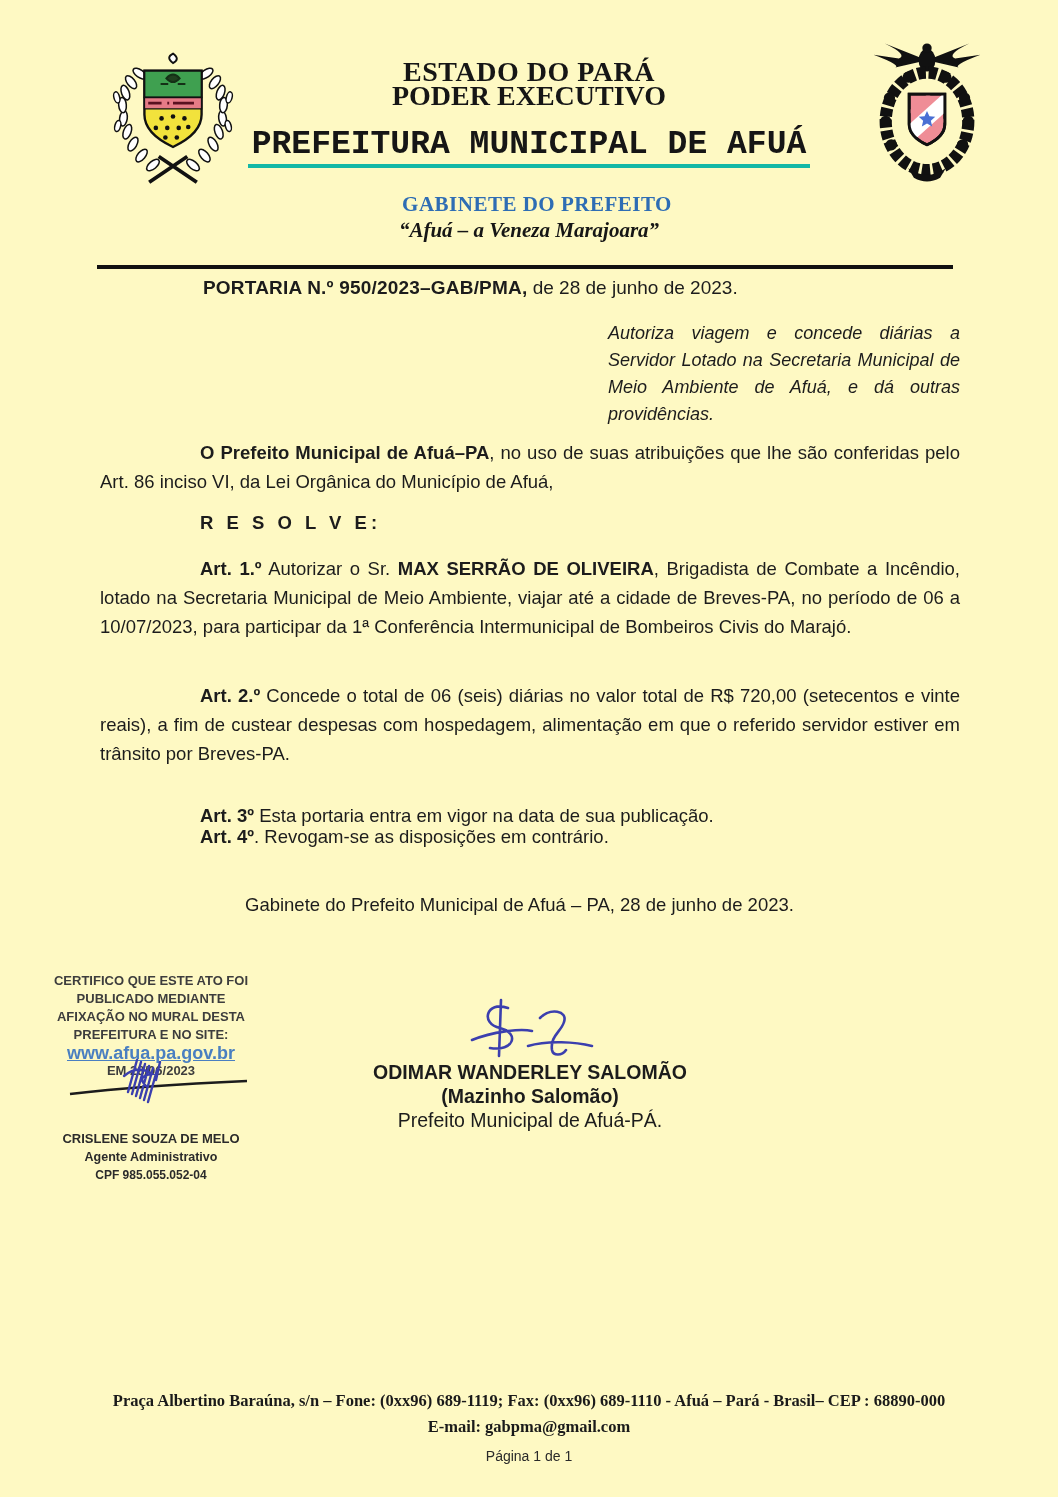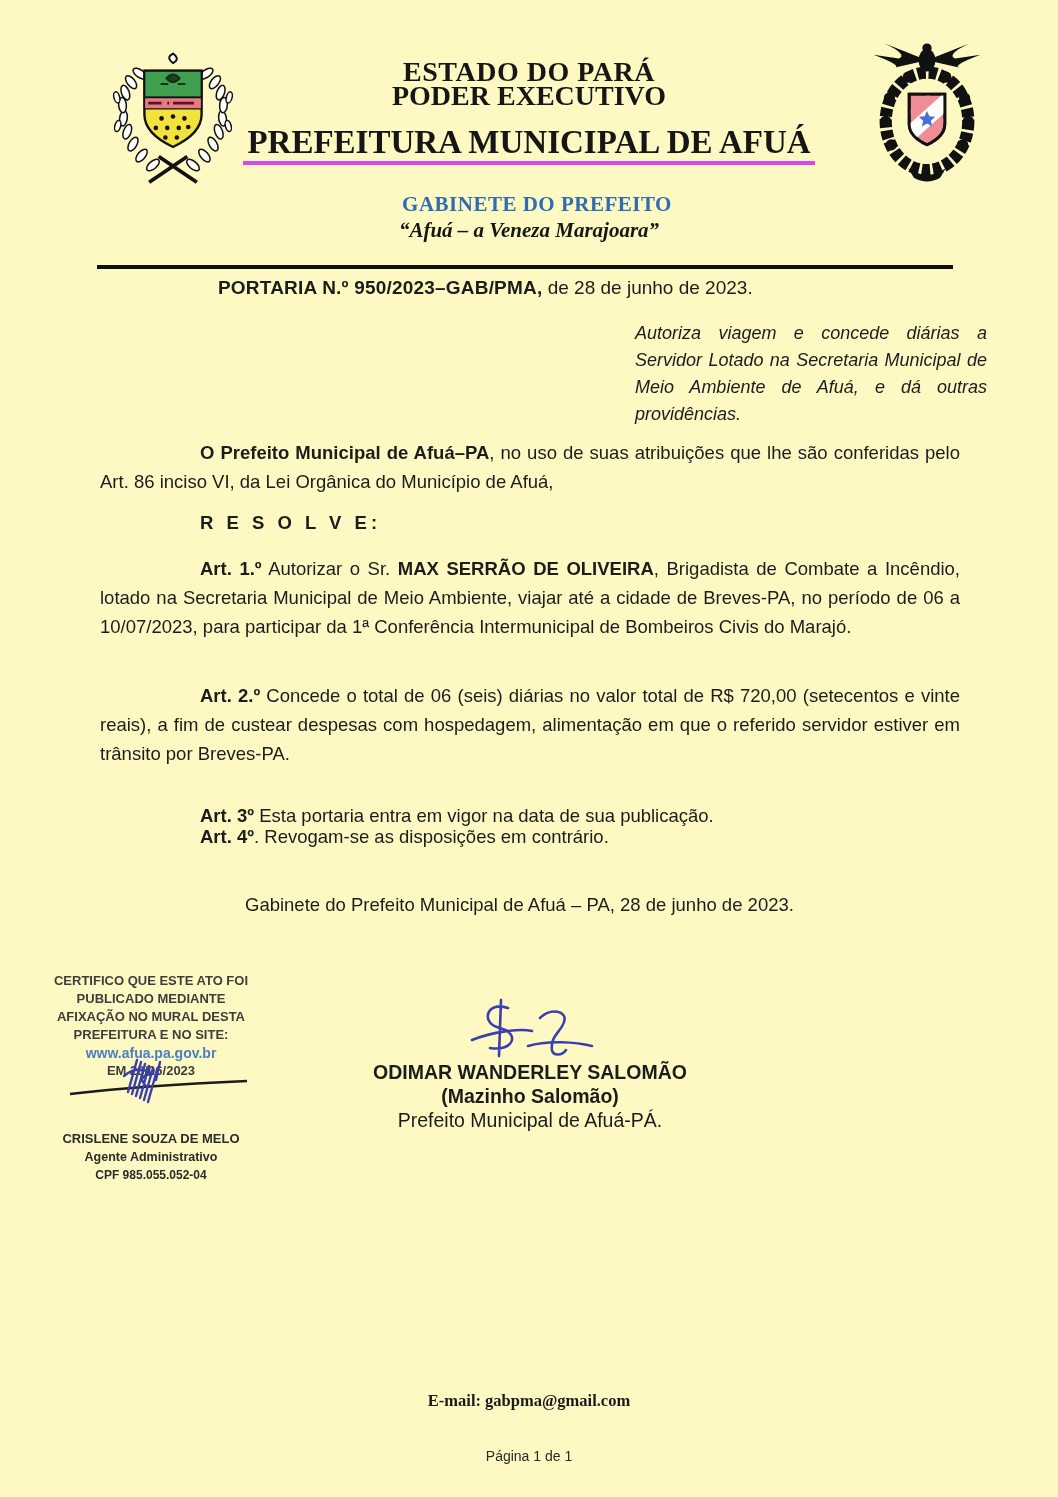--- a/index.html
+++ b/index.html
@@ -14,44 +14,44 @@
   }
   
   .crest{position:absolute;}
   .crest-left{left:92px;top:42px;}
   .crest-right{left:866px;top:30px;}
   .hdr{position:absolute;left:0;width:100%;text-align:center;
        font-family:"Liberation Serif", serif;font-weight:bold;color:#161616;}
   .hdr1{top:56px;font-size:28px;letter-spacing:.5px;}
   .hdr2{top:80px;font-size:28px;}
   .hdr3{top:124px;font-size:33px;}
-  .hdr3 span{border-bottom:4px solid #d946ef;padding:0 4px 1px 4px;}
+  .hdr3 span{border-bottom:4px solid #14b8a6;padding:0 4px 1px 4px;font-family:Liberation Mono, monospace;}
   .hdr-cnpj{top:166px;font-size:21px;}
   .hdr-office{top:192px;font-size:21px;letter-spacing:.5px;margin-left:8px;}
   .hdr-motto{top:218px;font-size:21px;font-style:italic;}
   .toprule{position:absolute;left:97px;top:265px;width:856px;height:4px;background:#111;}
   
-  .doc-title{position:absolute;left:218px;top:277px;font-size:19px;color:#1c1c1c;}
+  .doc-title{position:absolute;left:203px;top:277px;font-size:19px;color:#1c1c1c;}
   .doc-title b{letter-spacing:.2px;}
   .ementa{position:absolute;left:608px;top:320px;width:352px;
-          font-size:18px;font-style:italic;line-height:27px;text-align:justify;color:#1c1c1c;margin-left:27px;}
+          font-size:18px;font-style:italic;line-height:27px;text-align:justify;color:#1c1c1c;}
   .para{position:absolute;left:100px;width:860px;font-size:18.5px;line-height:29px;
         text-align:justify;color:#1c1c1c;margin:0;}
   .indent{text-indent:100px;}
   .p-preamble{top:438px;}
   .p-resolve{top:508px;font-weight:bold;letter-spacing:4px;text-indent:100px;text-align:left;}
   .p-art1{top:554px;}
   .p-art2{top:681px;}
   .p-art3{top:801px;}
   .p-art4{top:822px;}
   .p-closing{top:890px;text-indent:145px;text-align:left;}
   
   .stamp{position:absolute;left:36px;top:972px;width:230px;text-align:center;
          font-size:13px;font-weight:bold;color:#3d3d3d;line-height:18px;}
-  .stamp-url{color:#4a7fc1;font-size:14px;}
+  .stamp-url{color:#4a7fc1;text-decoration:underline;font-size:18px;}
   .stamp-date{color:#3d3d3d;}
   .stamp-sig{position:absolute;left:30px;top:78px;}
   .stamp-name{margin-top:50px;font-size:13px;color:#2b2b2b;}
   .stamp-role{font-size:12.5px;color:#2b2b2b;}
   .stamp-cpf{font-size:12px;color:#2b2b2b;}
   
   .sign-scribble{position:absolute;left:468px;top:998px;}
   .sign-block{position:absolute;left:300px;top:1060px;width:460px;text-align:center;
               font-size:19.5px;line-height:24px;color:#1c1c1c;}
   .sign-name,.sign-nick{font-weight:bold;}
@@ -202,17 +202,18 @@
       <path d="M72,20 C82,10 100,12 96,24 C93,34 82,38 84,52 C85,58 94,58 98,52 M60,48 C80,42 108,44 124,48" stroke="#3b3fae" stroke-width="2.6" fill="none" stroke-linecap="round"></path>
     </svg>
   </span>
   <div class="sign-block">
     <div class="sign-name">ODIMAR WANDERLEY SALOMÃO</div>
     <div class="sign-nick">(Mazinho Salomão)</div>
     <div class="sign-role">Prefeito Municipal de Afuá-PÁ.</div>
   </div>
 
   <div class="footer">
+    <div>Praça Albertino Baraúna, s/n – Fone: (0xx96) 689-1119;  Fax: (0xx96) 689-1110 - Afuá – Pará - Brasil– CEP : 68890-000</div>
     <div>E-mail: gabpma@gmail.com</div>
   </div>
   <div class="pagenum">Página 1 de 1</div>
 
 </div>
 
 </body></html>

